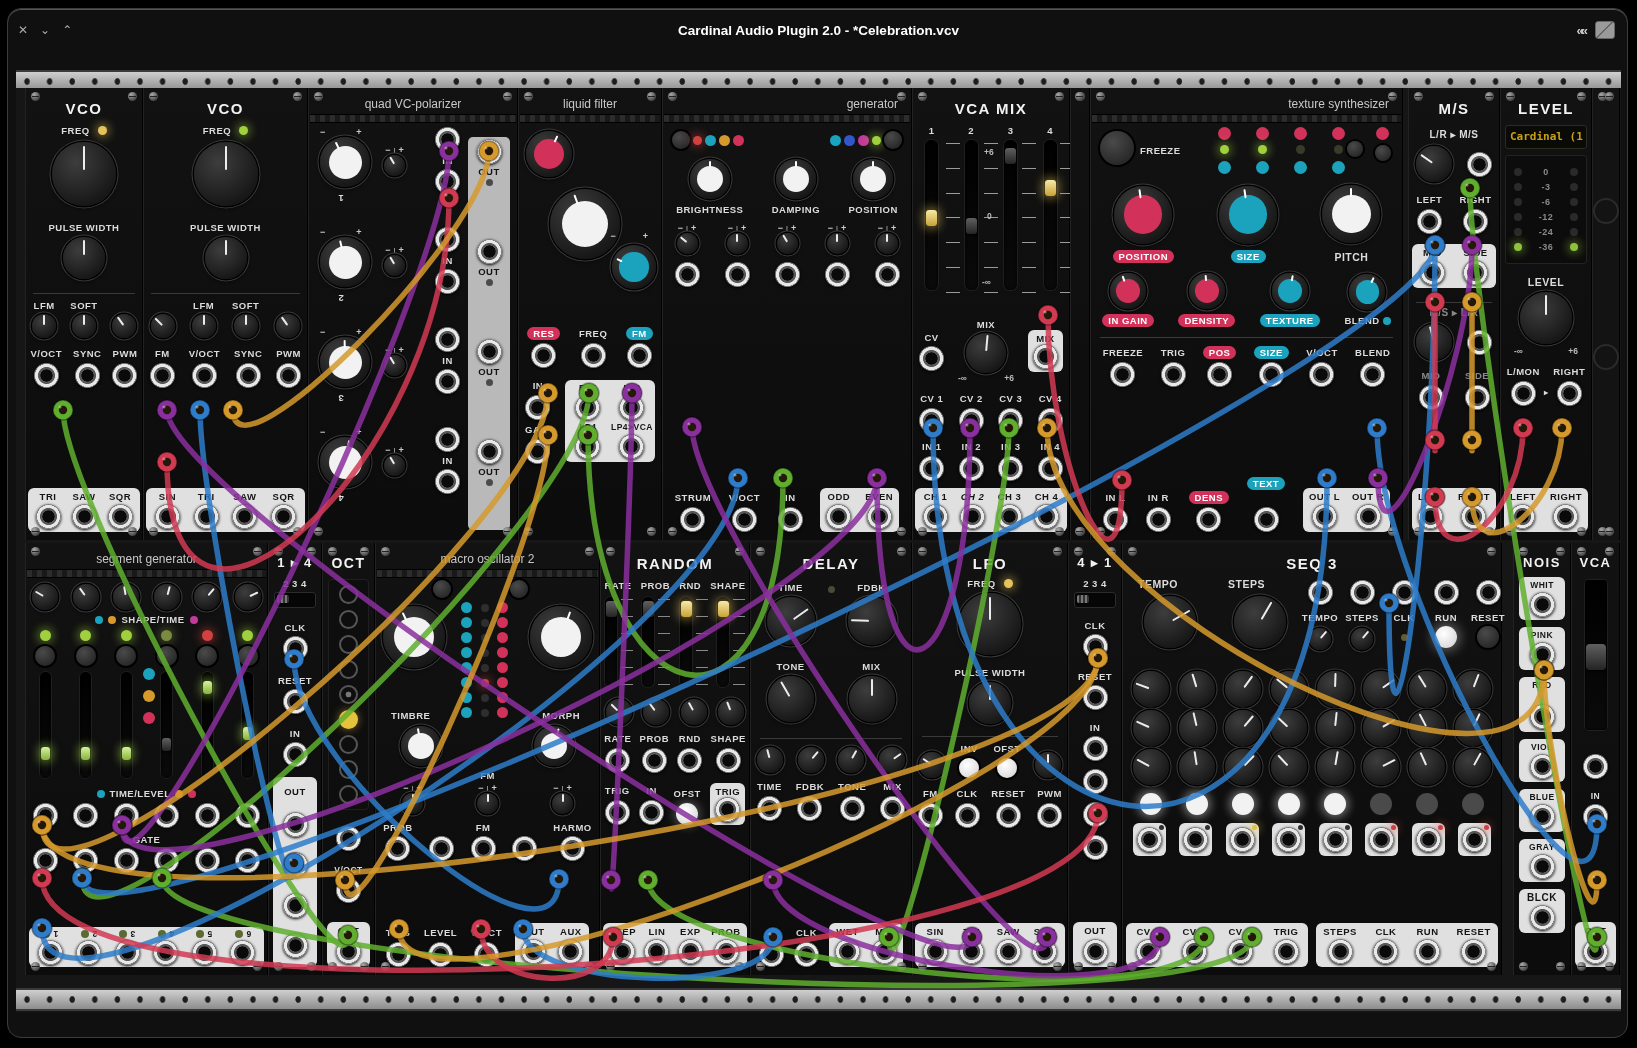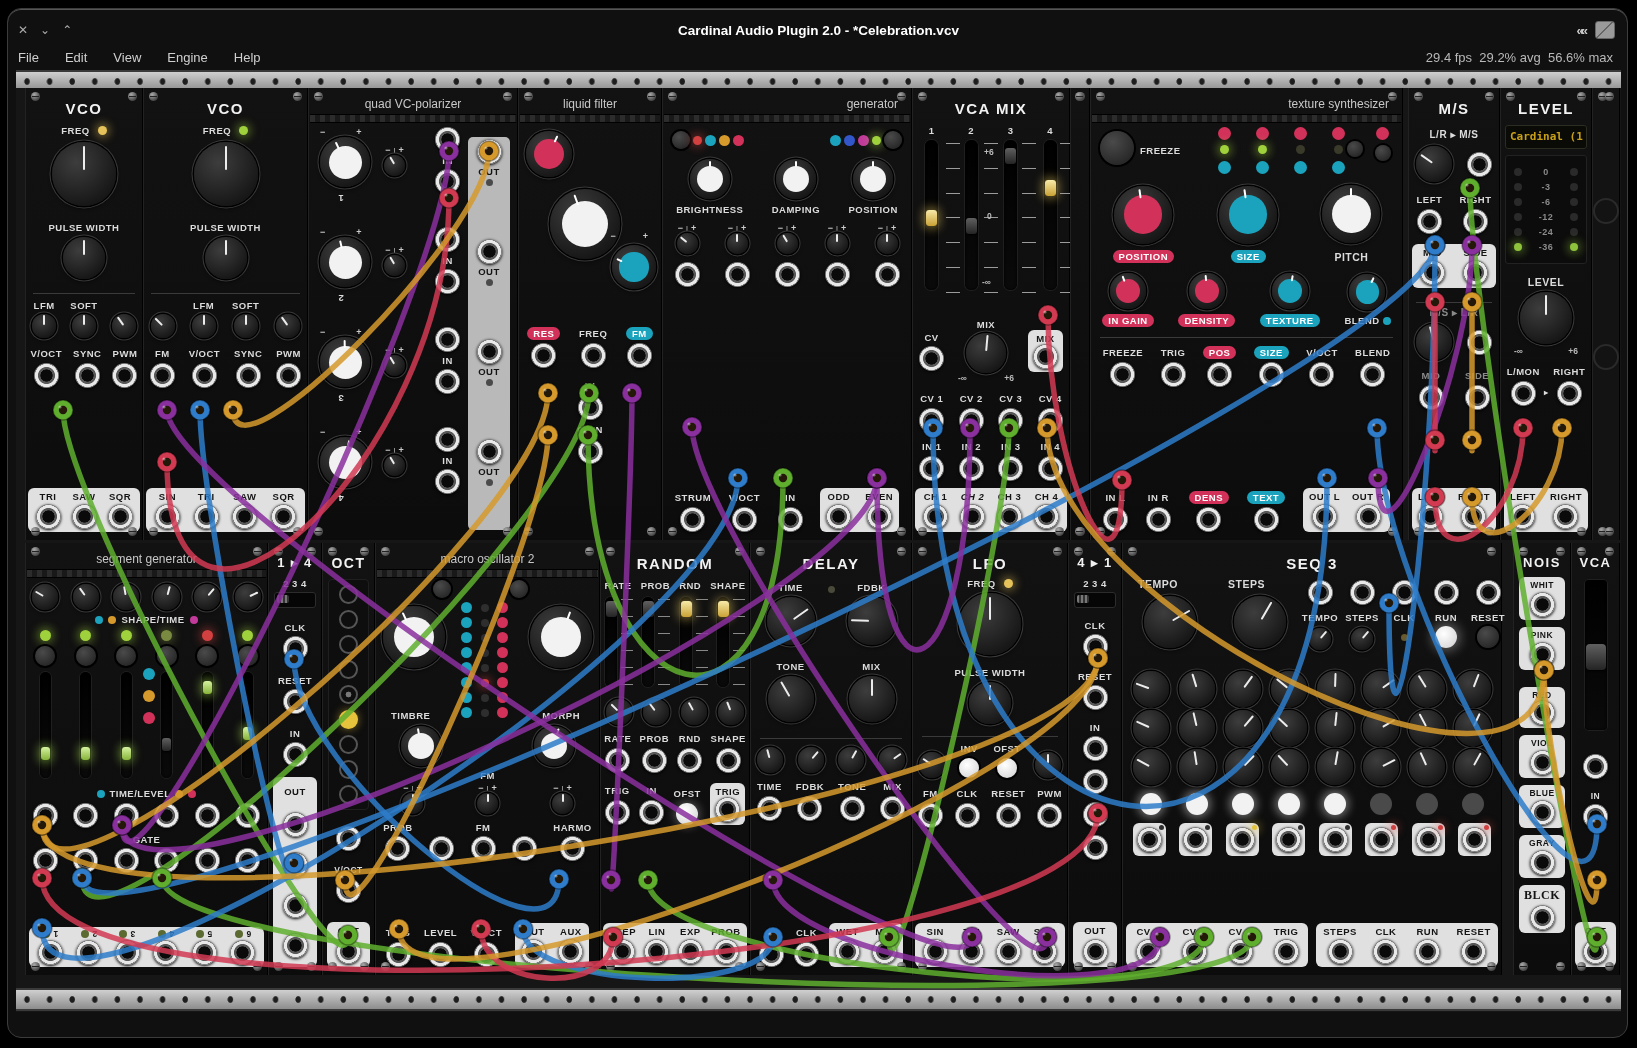--- a/index.html
+++ b/index.html
@@ -67,28 +67,20 @@
   <div id="titlebar">
     <span class="winctl">✕</span>
     <span class="winctl">⌄</span>
     <span class="winctl">⌃</span>
     <div id="title">Cardinal Audio Plugin 2.0 - *Celebration.vcv</div>
     <div class="tright">
       <span class="chev">««</span>
       <span class="cableicon"></span>
     </div>
   </div>
-  <div id="menubar">
-    <span class="menuitem">File</span>
-      <span class="menuitem">Edit</span>
-      <span class="menuitem">View</span>
-      <span class="menuitem">Engine</span>
-      <span class="menuitem">Help</span>
-      <div id="stats">29.4 fps  29.2% avg  56.6% max</div>
-  </div>
   <div class="rail" style="top:70px"></div>
   <div id="rackbg"></div>
   <div class="rail" style="top:988px"></div>
   <div id="rack">
       <div class="module" style="left: 25px; top: 88px; width: 118px; height: 452px;">
         <div class="scr" style="top: 4px; left: 6px;"></div>
         <div class="scr" style="top: 4px; right: 6px;"></div>
         <div class="scr" style="bottom: 4px; left: 6px;"></div>
         <div class="scr" style="bottom: 4px; right: 6px;"></div>
         <div class="mtitle">VCO</div>
@@ -413,20 +405,38 @@
             <div class="pill" style="background: rgb(27, 163, 189); margin-bottom: 3px;">FM</div>
             <div class="jack"></div>
           </div>
         </div>
         <div class="row" style="margin-top: 12px; align-items: flex-start;">
           <div class="col" style="gap: 4px;">
             <div class="lbl">IN</div>
             <div class="jack"></div>
             <div class="lbl">GAIN</div>
             <div class="jack"></div>
+          </div>
+          <div class="obox" style="flex-wrap: wrap; width: 86px; padding: 3px 2px; gap: 2px;">
+            <div class="col" style="width: 40px;">
+              <div class="lbl olbl" style="font-size: 8.5px; margin-bottom: 2px;">BP2</div>
+              <div class="jack"></div>
+            </div>
+            <div class="col" style="width: 40px;">
+              <div class="lbl olbl" style="font-size: 8.5px; margin-bottom: 2px;">LP2</div>
+              <div class="jack"></div>
+            </div>
+            <div class="col" style="width: 40px;">
+              <div class="lbl olbl" style="font-size: 8.5px; margin-bottom: 2px;">LP4</div>
+              <div class="jack"></div>
+            </div>
+            <div class="col" style="width: 40px;">
+              <div class="lbl olbl" style="font-size: 8.5px; margin-bottom: 2px;">LP4&gt;VCA</div>
+              <div class="jack"></div>
+            </div>
           </div>
         </div>
       </div>
       <div class="module" style="left: 662px; top: 88px; width: 250px; height: 452px;">
         <div class="scr" style="top: 4px; left: 6px;"></div>
         <div class="scr" style="top: 4px; right: 6px;"></div>
         <div class="scr" style="bottom: 4px; left: 6px;"></div>
         <div class="scr" style="bottom: 4px; right: 6px;"></div>
         <div class="mhdr" style="text-align: right; padding-right: 14px;">generator</div>
         <div class="weave"></div>
@@ -821,21 +831,21 @@
           </div>
           <div class="col">
             <div class="lbl" style="margin-bottom: 4px;">IN R</div>
             <div class="jack"></div>
           </div>
           <div class="col">
             <div class="pill" style="background: rgb(210, 50, 90); margin-bottom: 3px;">DENS</div>
             <div class="jack"></div>
           </div>
           <div class="col">
-            <div class="pill" style="background: rgb(27, 163, 189); margin-bottom: 3px;">TEXT</div>
+            <div class="pill" style="background: rgb(27, 163, 189); margin-bottom: 17px;">TEXT</div>
             <div class="jack"></div>
           </div>
           <div class="obox" style="padding: 3px 6px; gap: 12px;">
             <div class="col">
               <div class="lbl olbl" style="margin-bottom: 2px;">OUT L</div>
               <div class="jack"></div>
             </div>
             <div class="col">
               <div class="lbl olbl" style="margin-bottom: 2px;">OUT R</div>
               <div class="jack"></div>
@@ -1842,38 +1852,38 @@
         <div class="scr" style="bottom: 4px; right: 6px;"></div>
         <div class="mtitle" style="font-size: 13px;">NOIS</div>
         <div class="obox" style="margin: 7px 6px 0px; flex-direction: column; padding: 3px 2px; gap: 2px;">
           <div class="lbl olbl" style="font-size: 8.5px;">WHIT</div>
           <div class="jack"></div>
         </div>
         <div class="obox" style="margin: 7px 6px 0px; flex-direction: column; padding: 3px 2px; gap: 2px;">
           <div class="lbl olbl" style="font-size: 8.5px;">PINK</div>
           <div class="jack"></div>
         </div>
-        <div class="obox" style="margin: 17px 6px 0px; flex-direction: column; padding: 3px 2px; gap: 0; justify-content: space-between;">
+        <div class="obox" style="margin: 7px 6px 0px; flex-direction: column; padding: 3px 2px; gap: 14px; justify-content: space-between;">
           <div class="lbl olbl" style="font-size: 8.5px;">RED</div>
           <div class="jack"></div>
         </div>
         <div class="obox" style="margin: 7px 6px 0px; flex-direction: column; padding: 3px 2px; gap: 2px;">
           <div class="lbl olbl" style="font-size: 8.5px;">VIOL</div>
           <div class="jack"></div>
         </div>
         <div class="obox" style="margin: 7px 6px 0px; flex-direction: column; padding: 3px 2px; gap: 2px;">
           <div class="lbl olbl" style="font-size: 8.5px;">BLUE</div>
           <div class="jack"></div>
         </div>
         <div class="obox" style="margin: 7px 6px 0px; flex-direction: column; padding: 3px 2px; gap: 2px;">
           <div class="lbl olbl" style="font-size: 8.5px;">GRAY</div>
           <div class="jack"></div>
         </div>
         <div class="obox" style="margin: 7px 6px 0px; flex-direction: column; padding: 3px 2px; gap: 2px;">
-          <div class="lbl olbl" style="font-size: 12px; font-family: Liberation Serif, serif;">BLCK</div>
+          <div class="lbl olbl" style="font-size: 10px;">BLCK</div>
           <div class="jack"></div>
         </div>
       </div>
       <div class="module" style="left: 1571px; top: 543px; width: 49px; height: 432px;">
         <div class="scr" style="top: 4px; left: 6px;"></div>
         <div class="scr" style="top: 4px; right: 6px;"></div>
         <div class="scr" style="bottom: 4px; left: 6px;"></div>
         <div class="scr" style="bottom: 4px; right: 6px;"></div>
         <div class="mtitle" style="font-size: 13px;">VCA</div>
         <div class="vtrack" style="height: 150px; width: 22px; margin: 10px auto 0px; border-radius: 4px;">

